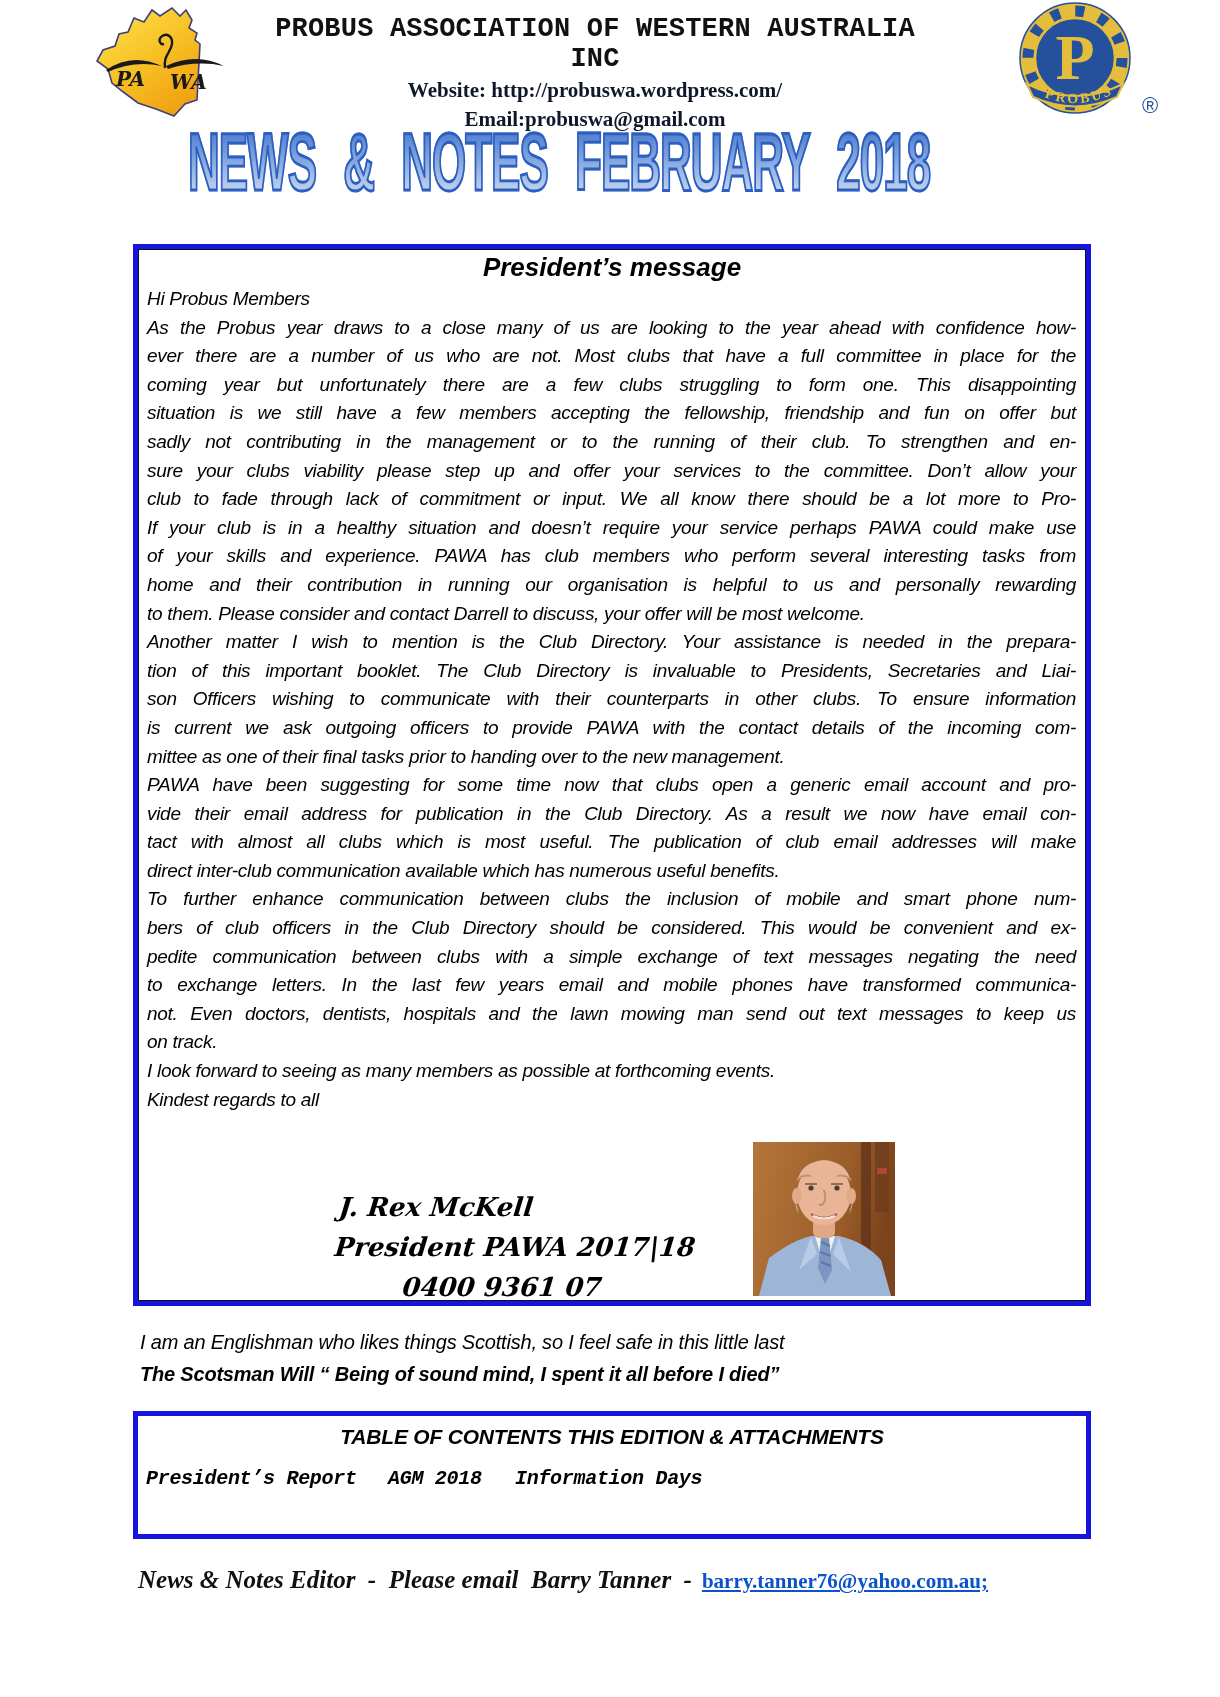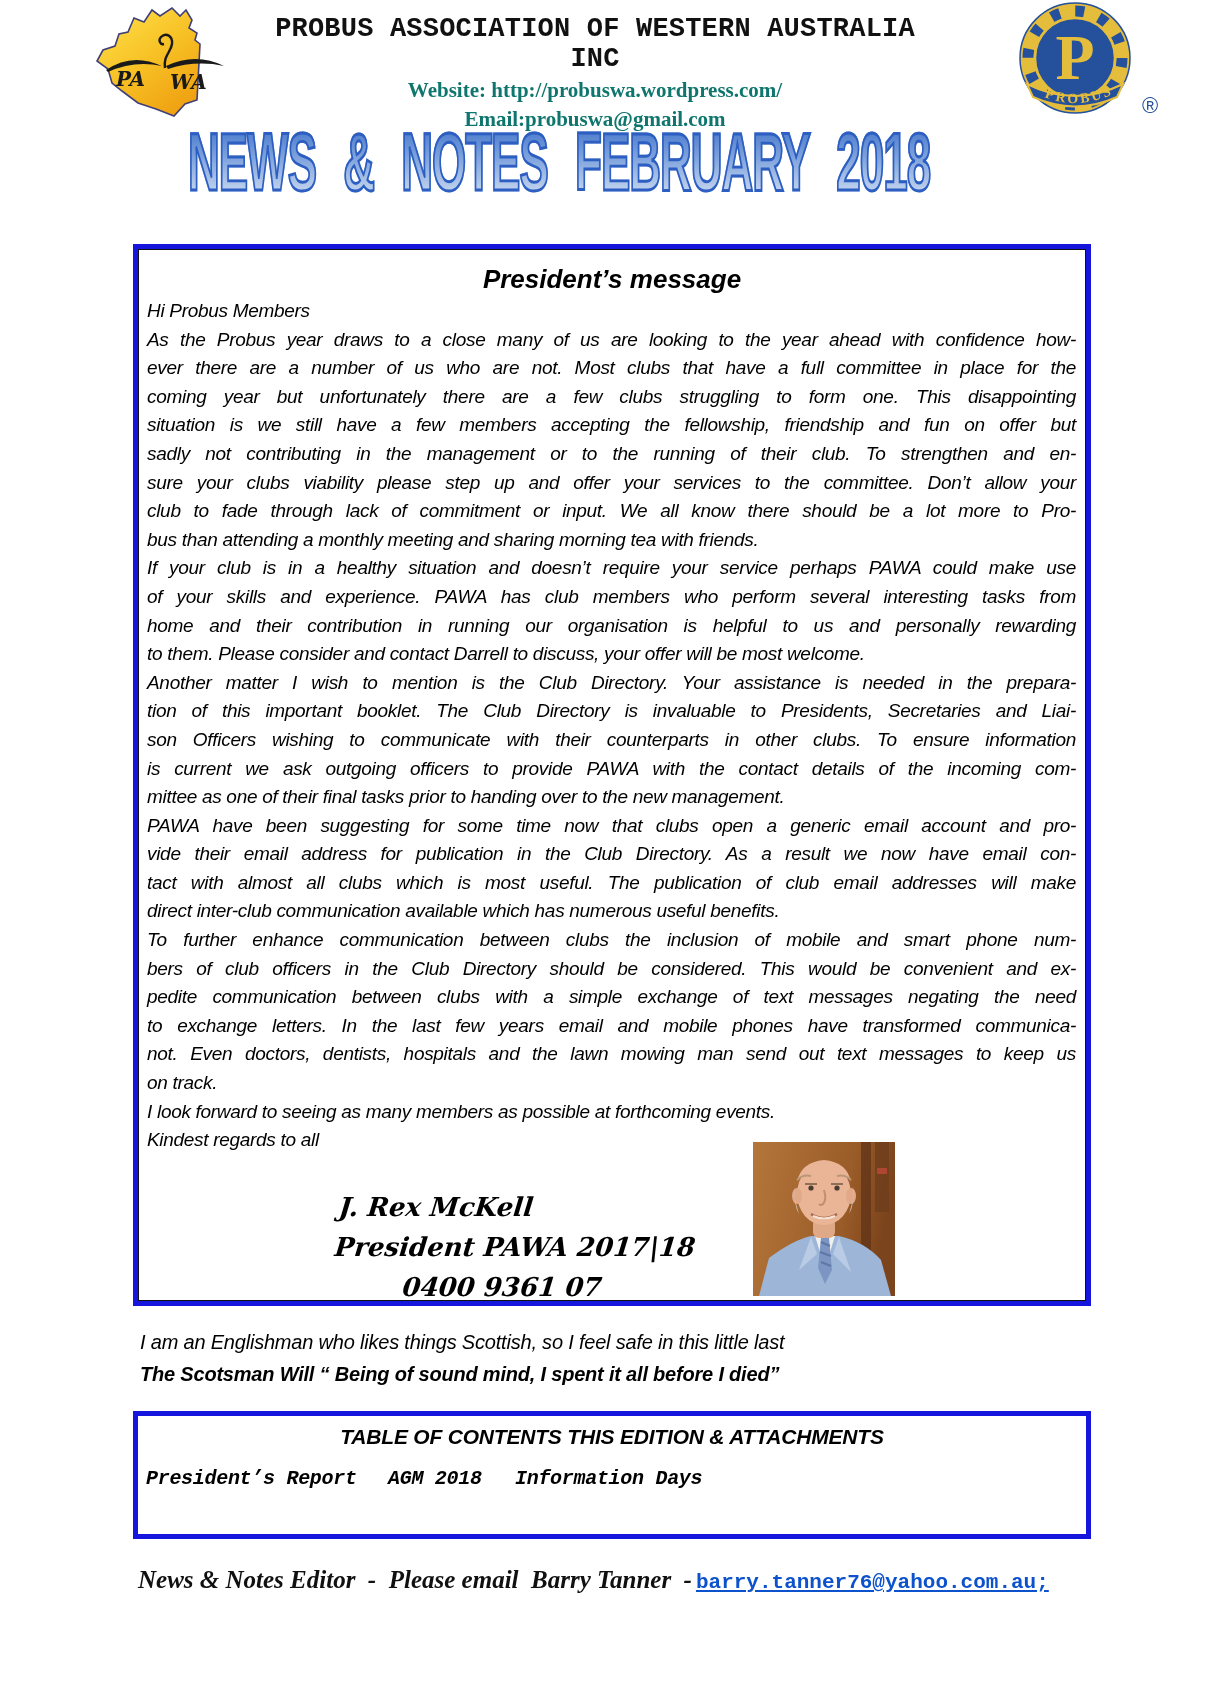--- a/index.html
+++ b/index.html
@@ -2,36 +2,36 @@
 <html><head>
 <meta charset="utf-8">
 <style>
   html,body{margin:0;padding:0;background:#ffffff;}
   .page{position:relative;width:1220px;height:1697px;background:#ffffff;overflow:hidden;
         font-family:"Liberation Sans",sans-serif;color:#000;}
 
   
   .org-block{position:absolute;left:255px;top:14px;width:680px;text-align:center;}
   .org-name{font-family:Liberation Mono, monospace;font-weight:700;font-size:27px;color:#111;letter-spacing:.2px;}
-  .org-line{font-family:"Liberation Serif",serif;font-weight:700;font-size:21px;color:#0f766e;margin-top:4px;}
+  .org-line{font-family:"Liberation Serif",serif;font-weight:700;font-size:21px;color:#0f172a;margin-top:4px;}
   .pawa-logo{position:absolute;left:68px;top:2px;}
   .probus-logo{position:absolute;left:995px;top:0px;}
 
   
   .masthead{position:absolute;left:188px;top:116px;white-space:nowrap;
     font-family:"Liberation Sans",sans-serif;font-weight:700;font-size:44px;letter-spacing:-1px;word-spacing:16px;
     transform:scaleY(1.85);transform-origin:top left;
     background:linear-gradient(#3d6fc8 5%, #7ea3dd 45%, #d9e4f5 95%);
     -webkit-background-clip:text;background-clip:text;color:transparent;
     -webkit-text-stroke:1.6px #2d5ec2;}
 
   
   .message-box{position:absolute;left:133px;top:244px;width:958px;height:1062px;box-sizing:border-box;
     border:5px solid #1515dd;box-shadow:inset 0 0 0 1px #101010;background:#fff;}
-  .msg-title{font-style:italic;font-weight:700;font-size:26px;text-align:center;padding-top:15px;height:33px;}
+  .msg-title{font-style:italic;font-weight:700;font-size:26px;text-align:center;padding-top:3px;height:33px;}
   .message-body{padding:0 10px 0 9px;}
   .line{font-style:italic;font-size:19px;line-height:28.6px;letter-spacing:-.3px;color:#000;}
   .line.cont{text-align:justify;text-align-last:justify;}
   .signature{position:absolute;left:197px;top:938px;font-family:"DejaVu Serif",serif;
     font-style:italic;font-weight:700;font-size:26px;transform:skewX(-6deg);line-height:40px;}
   .sig-phone{margin-left:72px;}
   .president-photo{position:absolute;left:615px;top:893px;}
 
   
   .joke{position:absolute;left:140px;top:1326px;font-style:italic;font-size:20px;line-height:32px;letter-spacing:-.2px;}
@@ -43,22 +43,22 @@
   .toc-title{font-style:italic;font-weight:700;font-size:21px;text-align:center;margin-top:9px;letter-spacing:-.2px;}
   .toc-row{position:relative;height:30px;font-style:italic;font-weight:600;font-size:20px;letter-spacing:-.3px;}
   .toc-row span{position:absolute;white-space:nowrap;}
   .toc-row.r0{margin-top:18px;font-family:Liberation Mono, monospace;}
   .r0 .i0{left:8px;} .r0 .i1{left:250px;} .r0 .i2{left:377px;}
   .r1 .i0{left:13px;} .r1 .i1{left:284px;} .r1 .i2{left:519px;} .r1 .i3{left:690px;}
 
   
   .footer{position:absolute;left:138px;top:1566px;white-space:pre-wrap;
     font-family:"Liberation Serif",serif;font-style:italic;font-weight:700;font-size:25px;color:#101010;}
-  .footer a{font-family:Liberation Mono, monospace;font-style:normal;font-weight:700;font-size:21px;
-    color:#0c52cc;text-decoration:underline;margin-left:4px;}
+  .footer a{font-family:Liberation Serif, serif;font-style:normal;font-weight:700;font-size:21px;
+    color:#0c52cc;text-decoration:underline;margin-left:10px;}
 </style>
 </head>
 <body>
 
 <div class="page">
 
   <svg class="pawa-logo" width="195" height="118" viewBox="0 0 195 118">
     <defs>
       <linearGradient id="mapGrad" x1="0" y1="0" x2="0.7" y2="1">
         <stop offset="0" stop-color="#ffe34d"></stop>
@@ -99,21 +99,20 @@
     <div class="msg-title">President’s message</div>
     <div class="message-body">
         <div class="line">Hi Probus Members</div>
         <div class="line cont">As the Probus year draws to a close many of us are looking to the year ahead with confidence how-</div>
         <div class="line cont">ever there are a number of us who are not. Most clubs that have a full committee in place for the</div>
         <div class="line cont">coming year but unfortunately there are a few clubs struggling to form one.  This disappointing</div>
         <div class="line cont">situation is we still have a few members accepting the fellowship, friendship and fun on offer but</div>
         <div class="line cont">sadly not contributing in the management or to the running of their club.  To strengthen and en-</div>
         <div class="line cont">sure your clubs viability please step up and offer your services to the committee.  Don’t allow your</div>
         <div class="line cont">club to fade through lack of commitment or input. We all know there should be a lot more to Pro-</div>
-        <div class="line">bus than attending a monthly meeting and sharing morning tea with friends.</div>
         <div class="line cont">If your club is in a healthy situation and doesn’t require your service perhaps PAWA could make use</div>
         <div class="line cont">of your skills and experience.  PAWA has club members who perform several interesting tasks from</div>
         <div class="line cont">home and their contribution in  running our organisation is helpful to us and personally rewarding</div>
         <div class="line">to them.  Please consider and contact  Darrell to discuss, your offer will be most welcome.</div>
         <div class="line cont">Another matter I wish to mention is the Club Directory.   Your assistance is needed in the prepara-</div>
         <div class="line cont">tion of this important booklet.  The Club Directory is invaluable to Presidents, Secretaries and  Liai-</div>
         <div class="line cont">son Officers wishing to communicate with their counterparts in other clubs. To ensure information</div>
         <div class="line cont">is current we ask outgoing officers to provide PAWA with  the contact details of the incoming com-</div>
         <div class="line">mittee as one of their final tasks prior to handing over to the new management.</div>
         <div class="line cont">PAWA have been suggesting for some time now that clubs open a generic email account and pro-</div>

